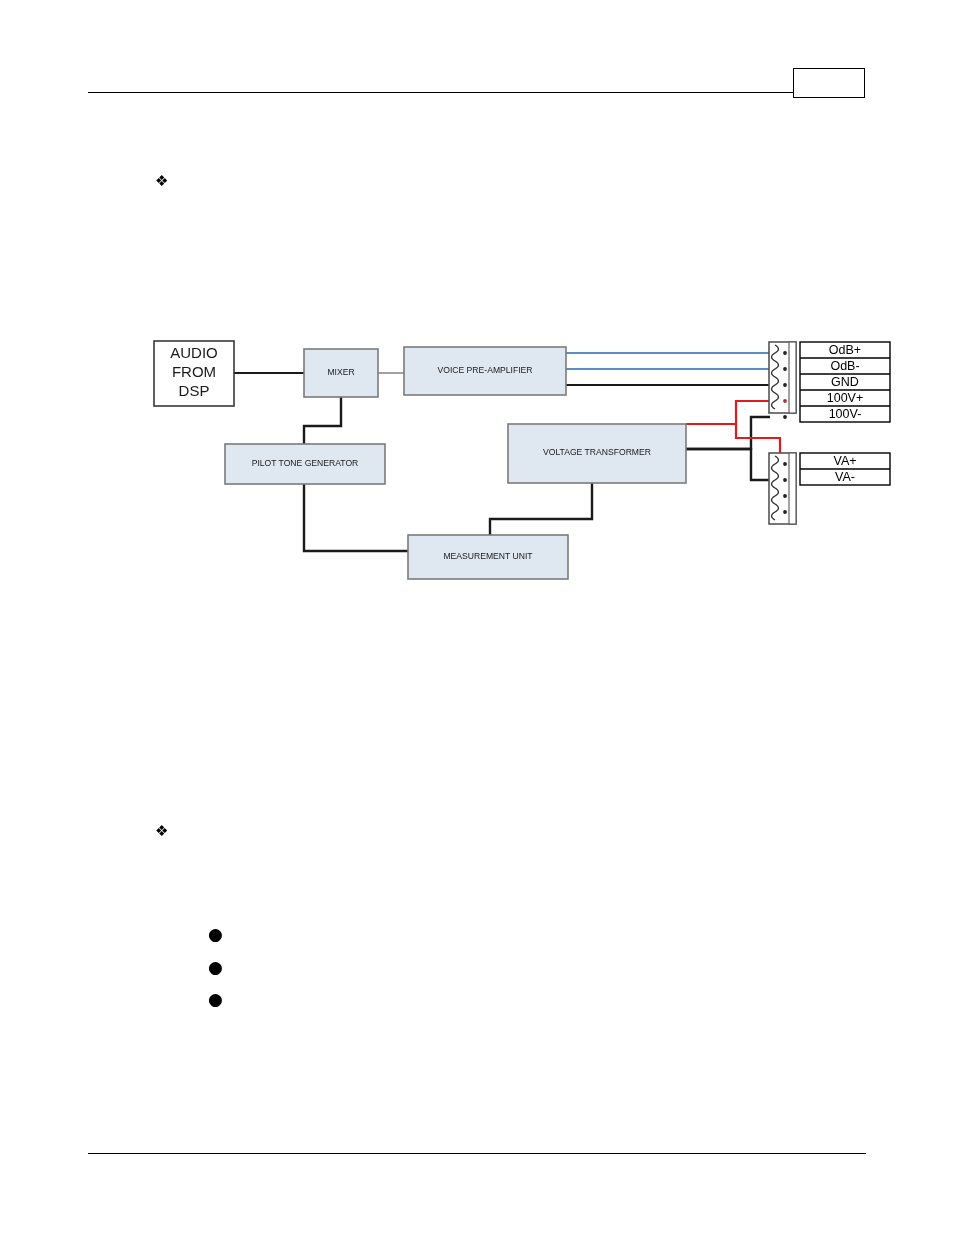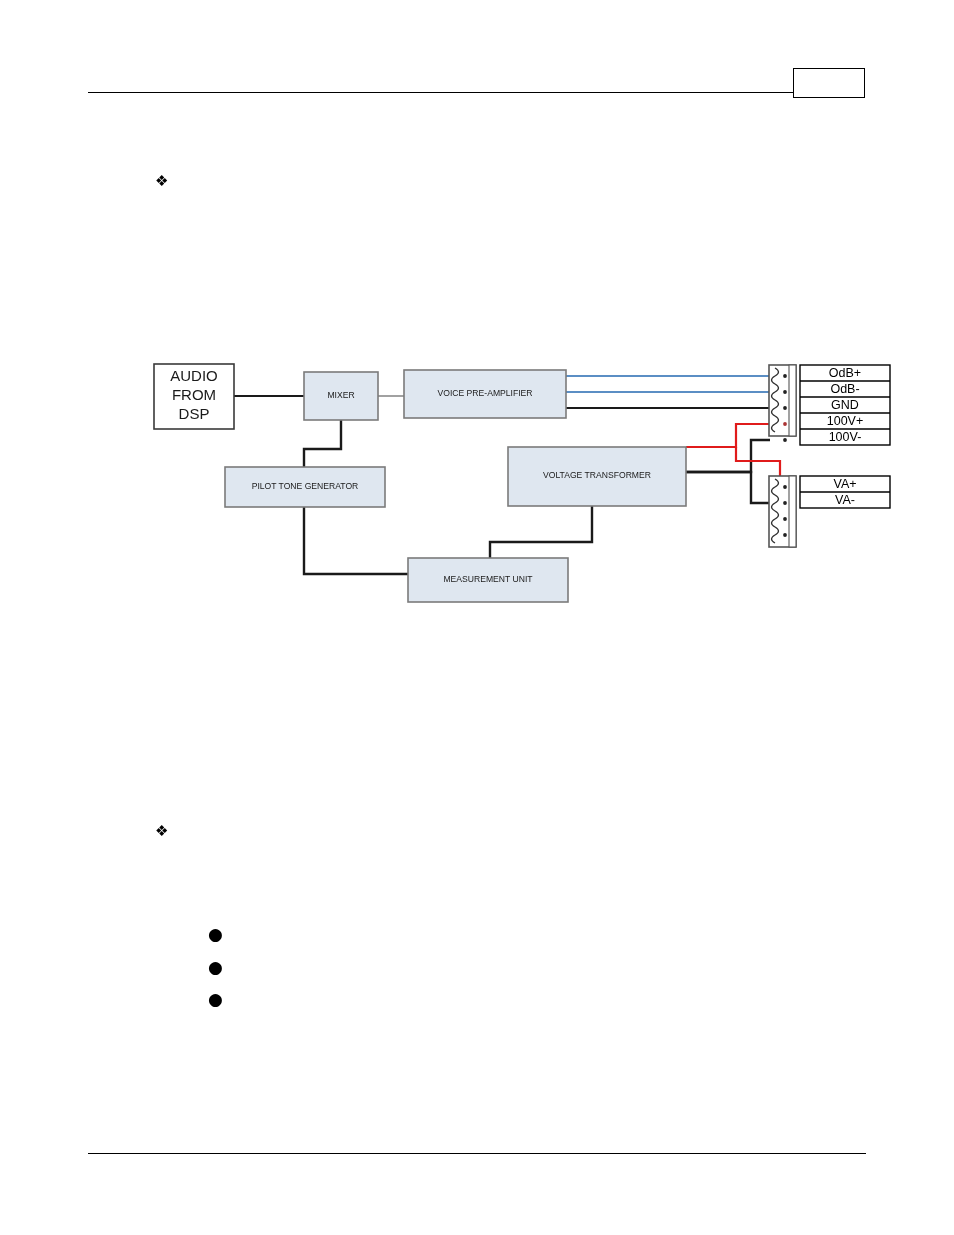--- a/index.html
+++ b/index.html
@@ -70,21 +70,21 @@
     color: #000;
   }
   .list-bullet.b1 { top: 926px; }
   .list-bullet.b2 { top: 959px; }
   .list-bullet.b3 { top: 991px; }
 
   
   #diagram {
     position: absolute;
     left: 140px;
-    top: 346px;
+    top: 323px;
     width: 760px;
     height: 275px;
   }
   #diagram svg {
     display: block;
   }
   .blk-text {
     font-family: "Liberation Sans", sans-serif;
     fill: #1a1a1a;
     text-anchor: middle;

